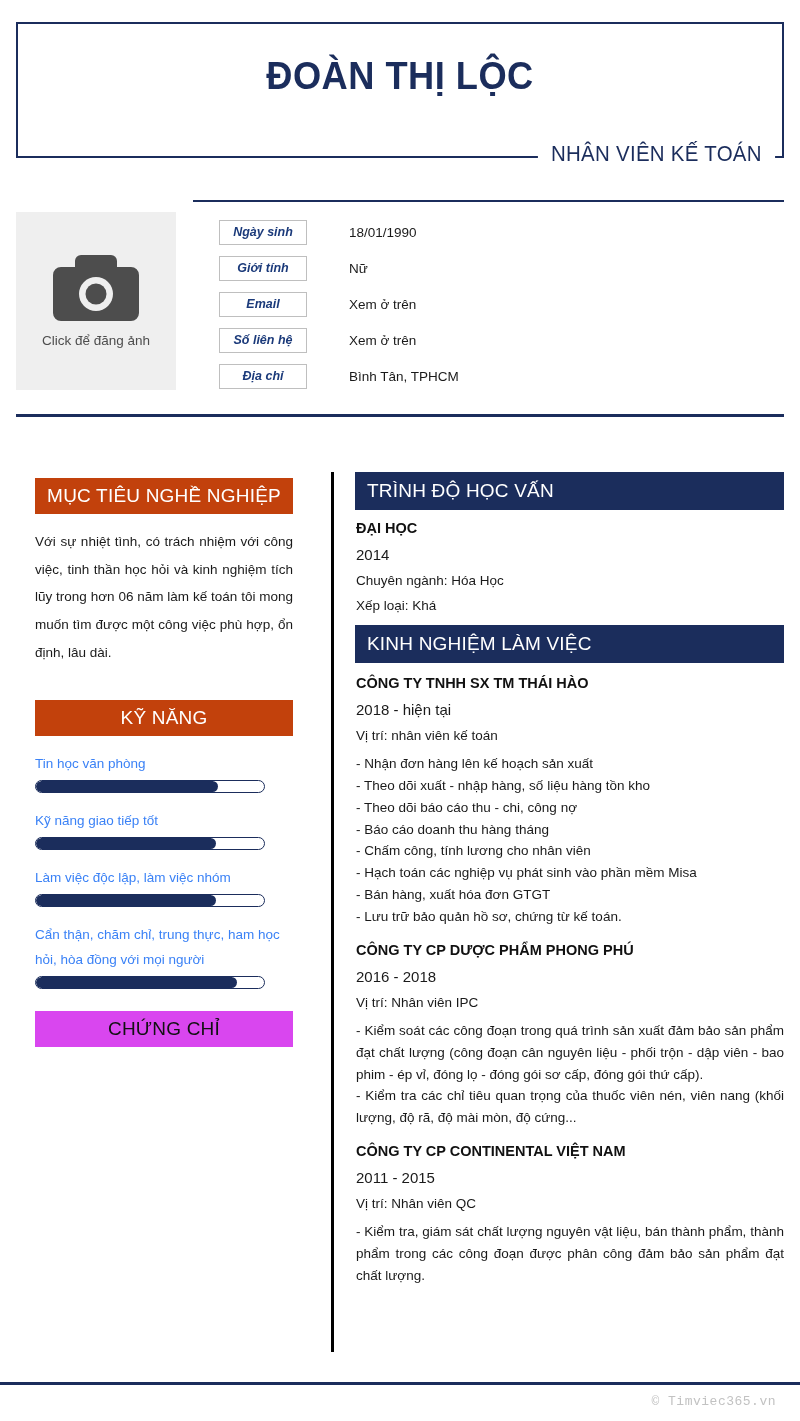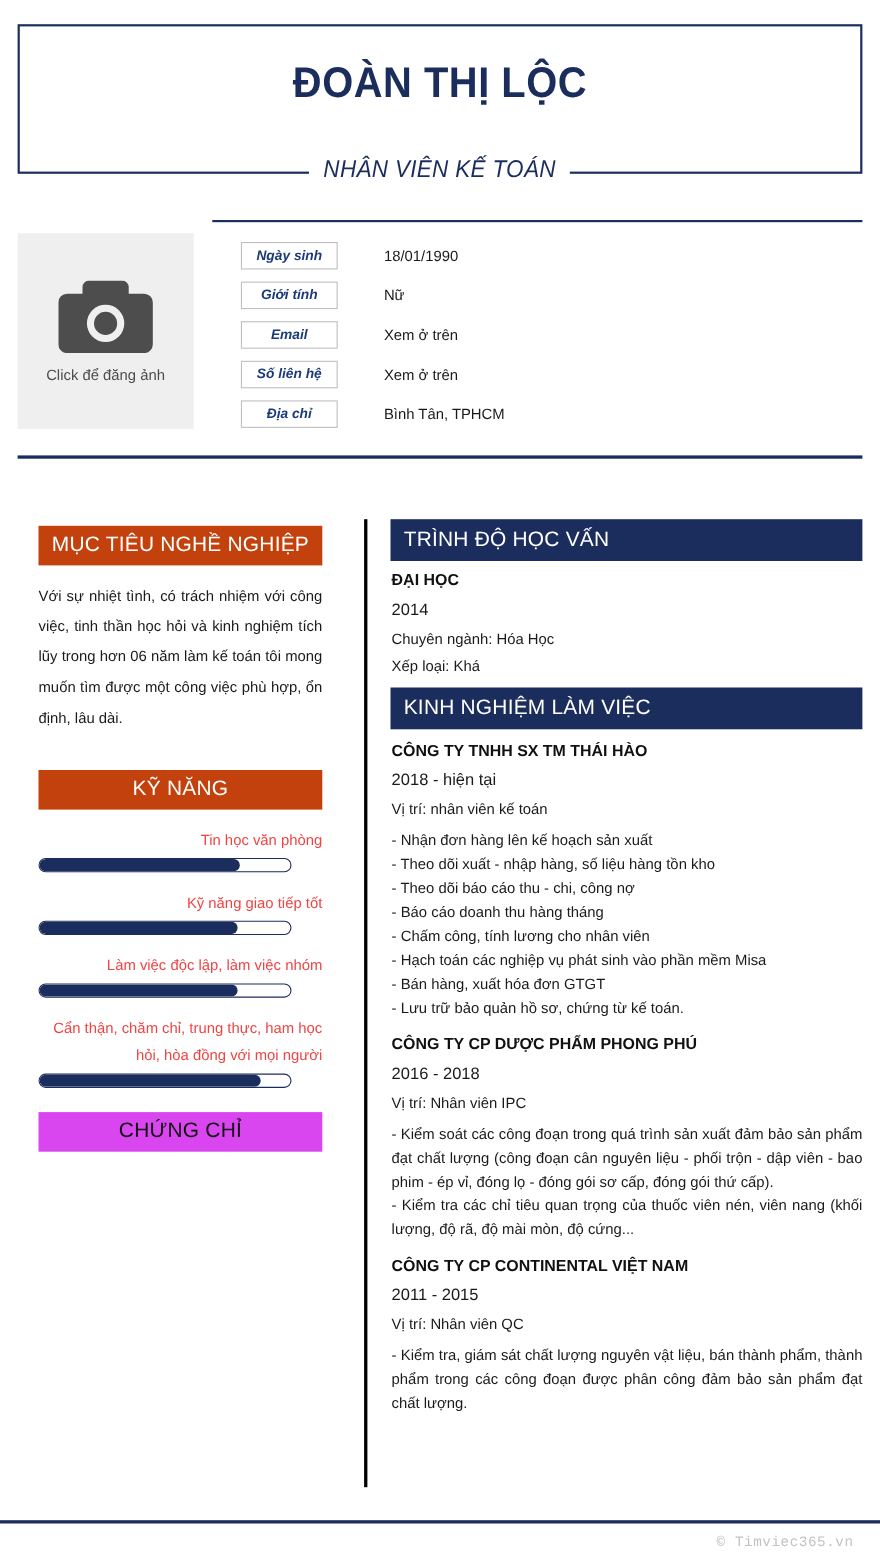--- a/index.html
+++ b/index.html
@@ -43,23 +43,22 @@
     letter-spacing: 0.5px;
     color: #1b2d5c;
     font-family: "Liberation Sans", sans-serif;
     transform: scaleX(0.93);
   }
   .header-title-wrap {
     position: absolute;
     left: 16px;
     top: 143px;
     width: 768px;
-    text-align: center;
+    text-align: right;
     line-height: 1;
-    font-style: italic;
   }
   .header-title {
     display: inline-block;
     background: #ffffff;
     padding: 0 14px;
     font-size: 22px;
     color: #1b2d5c;
     letter-spacing: 0.3px;
     transform: scaleX(0.93);
   }
@@ -184,23 +183,22 @@
     margin-top: 14px;
     color: #1a1a1a;
   }
 
   .skill {
     margin-top: 16px;
   }
   .skill-name {
     font-size: 13.5px;
     line-height: 1.85;
-    color: #ef4444;
+    color: #3b82f6;
     margin-bottom: 3px;
-    text-align: right;
   }
   .skill-track {
     width: 230px;
     height: 13px;
     border: 1px solid #1b2d5c;
     border-radius: 7px;
     background: #ffffff;
     box-sizing: border-box;
     overflow: hidden;
   }

